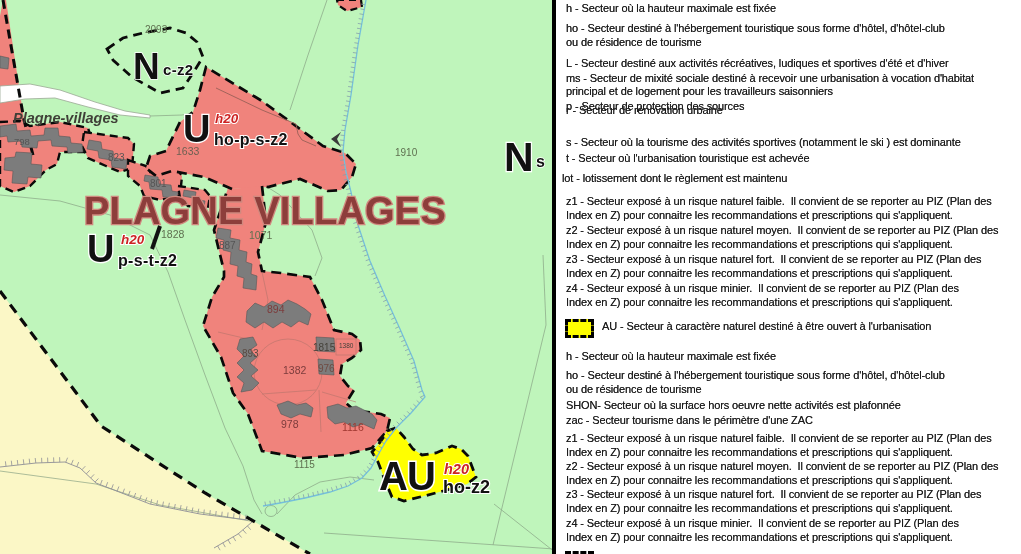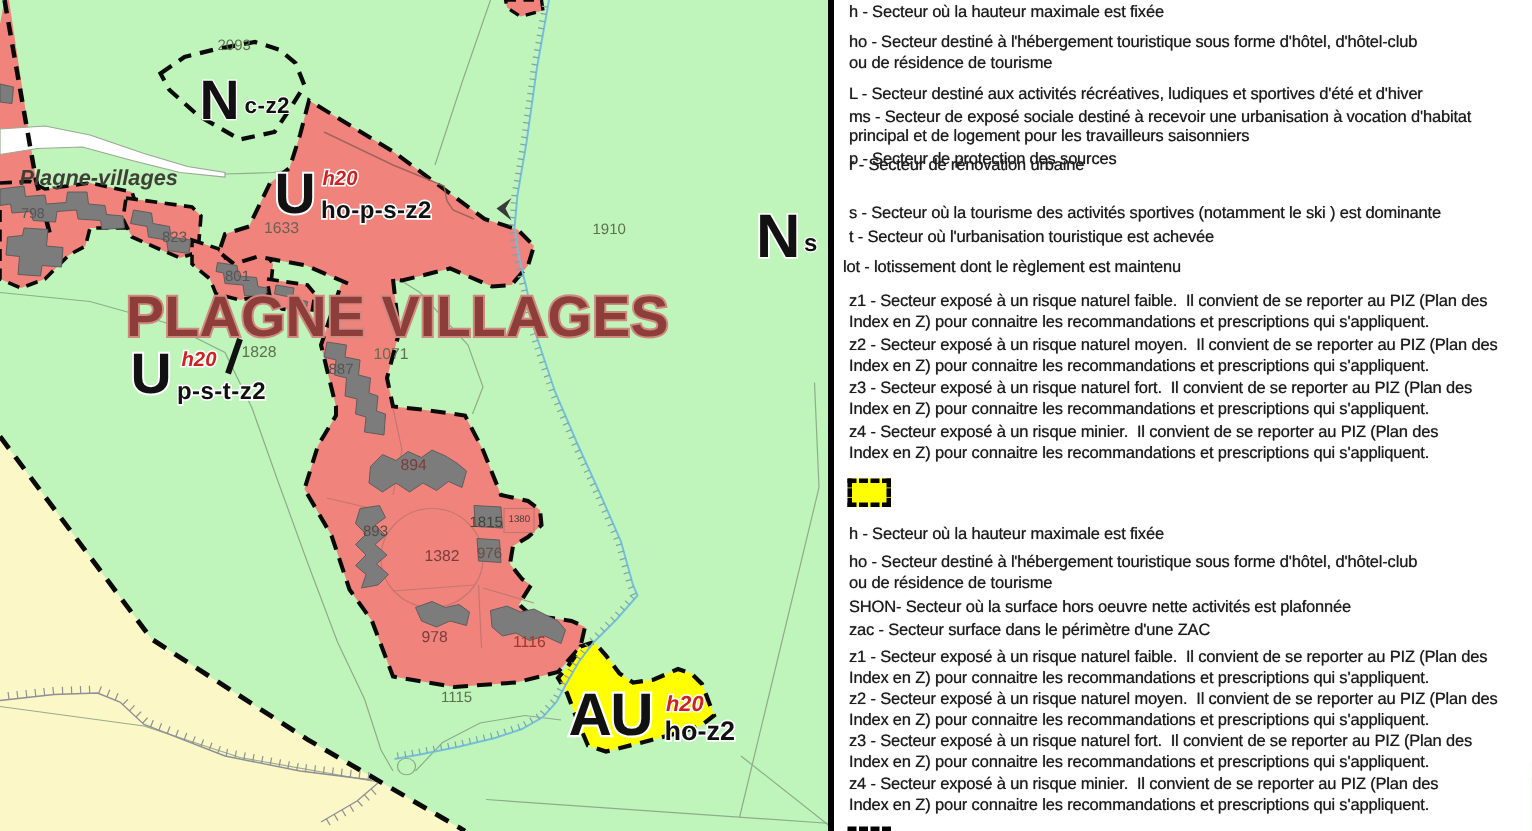--- a/index.html
+++ b/index.html
@@ -106,40 +106,41 @@
 <text x="294" y="468" font-size="10" fill="#5f7050">1115</text>
 </svg>
 </div>
 <div style="position:absolute;left:552px;top:0;width:4px;height:554px;background:#000;"></div>
 
 <div id="legend">
 <div class="ll" style="left:10px;top:2.0px">h - Secteur où la hauteur maximale est fixée</div>
 <div class="ll" style="left:10px;top:21.5px">ho - Secteur destiné à l'hébergement touristique sous forme d'hôtel, d'hôtel-club</div>
 <div class="ll" style="left:10px;top:35.5px">ou de résidence de tourisme</div>
 <div class="ll" style="left:10px;top:57px">L - Secteur destiné aux activités récréatives, ludiques et sportives d'été et d'hiver</div>
-<div class="ll" style="left:10px;top:71.5px">ms - Secteur de exposé sociale destiné à recevoir une urbanisation à vocation d'habitat</div>
+<div class="ll" style="left:10px;top:71.5px">ms - Secteur de mixité sociale destiné à recevoir une urbanisation à vocation d'habitat</div>
 <div class="ll" style="left:10px;top:99.5px">p - Secteur de protection des sources</div>
 <div class="ll" style="left:10px;top:85.0px">principal et de logement pour les travailleurs saisonniers</div>
 <div class="ll" style="left:10px;top:104px">r - Secteur de rénovation urbaine</div>
 <div class="ll" style="left:10px;top:136.0px">s - Secteur où la tourisme des activités sportives (notamment le ski ) est dominante</div>
 <div class="ll" style="left:10px;top:152px">t - Secteur où l'urbanisation touristique est achevée</div>
 <div class="ll" style="left:6px;top:172.0px">lot - lotissement dont le règlement est maintenu</div>
 <div class="ll" style="left:10px;top:194.5px">z1 - Secteur exposé à un risque naturel faible.&nbsp; Il convient de se reporter au PIZ (Plan des</div>
 <div class="ll" style="left:10px;top:208.5px">Index en Z) pour connaitre les recommandations et prescriptions qui s'appliquent.</div>
 <div class="ll" style="left:10px;top:223.5px">z2 - Secteur exposé à un risque naturel moyen.&nbsp; Il convient de se reporter au PIZ (Plan des</div>
 <div class="ll" style="left:10px;top:237.5px">Index en Z) pour connaitre les recommandations et prescriptions qui s'appliquent.</div>
 <div class="ll" style="left:10px;top:252.5px">z3 - Secteur exposé à un risque naturel fort.&nbsp; Il convient de se reporter au PIZ (Plan des</div>
 <div class="ll" style="left:10px;top:266.5px">Index en Z) pour connaitre les recommandations et prescriptions qui s'appliquent.</div>
 <div class="ll" style="left:10px;top:281.5px">z4 - Secteur exposé à un risque minier.&nbsp; Il convient de se reporter au PIZ (Plan des</div>
 <div class="ll" style="left:10px;top:295.5px">Index en Z) pour connaitre les recommandations et prescriptions qui s'appliquent.</div>
+<div class="ll" style="left:10px;top:319.5px"><span style="margin-left:36px">AU - Secteur à caractère naturel destiné à être ouvert à l'urbanisation</span></div>
 <div class="ll" style="left:10px;top:350.0px">h - Secteur où la hauteur maximale est fixée</div>
 <div class="ll" style="left:10px;top:369.0px">ho - Secteur destiné à l'hébergement touristique sous forme d'hôtel, d'hôtel-club</div>
 <div class="ll" style="left:10px;top:383.0px">ou de résidence de tourisme</div>
 <div class="ll" style="left:10px;top:398.5px">SHON- Secteur où la surface hors oeuvre nette activités est plafonnée</div>
-<div class="ll" style="left:10px;top:413.5px">zac - Secteur surface dans le périmètre d'une ZAC</div>
+<div class="ll" style="left:10px;top:413.5px">zac - Secteur tourisme dans le périmètre d'une ZAC</div>
 <div class="ll" style="left:10px;top:432.0px">z1 - Secteur exposé à un risque naturel faible.&nbsp; Il convient de se reporter au PIZ (Plan des</div>
 <div class="ll" style="left:10px;top:446.0px">Index en Z) pour connaitre les recommandations et prescriptions qui s'appliquent.</div>
 <div class="ll" style="left:10px;top:459.5px">z2 - Secteur exposé à un risque naturel moyen.&nbsp; Il convient de se reporter au PIZ (Plan des</div>
 <div class="ll" style="left:10px;top:473.5px">Index en Z) pour connaitre les recommandations et prescriptions qui s'appliquent.</div>
 <div class="ll" style="left:10px;top:488.0px">z3 - Secteur exposé à un risque naturel fort.&nbsp; Il convient de se reporter au PIZ (Plan des</div>
 <div class="ll" style="left:10px;top:502.0px">Index en Z) pour connaitre les recommandations et prescriptions qui s'appliquent.</div>
 <div class="ll" style="left:10px;top:516.5px">z4 - Secteur exposé à un risque minier.&nbsp; Il convient de se reporter au PIZ (Plan des</div>
 <div class="ll" style="left:10px;top:530.5px">Index en Z) pour connaitre les recommandations et prescriptions qui s'appliquent.</div>
 <div style="position:absolute;left:9px;top:551px;width:29px;height:8px;border-top:3px dashed #000;"></div>
 <div style="position:absolute;left:9px;top:319px;width:29px;height:19px;background:#ffff00;border:3px dashed #000;"></div>

